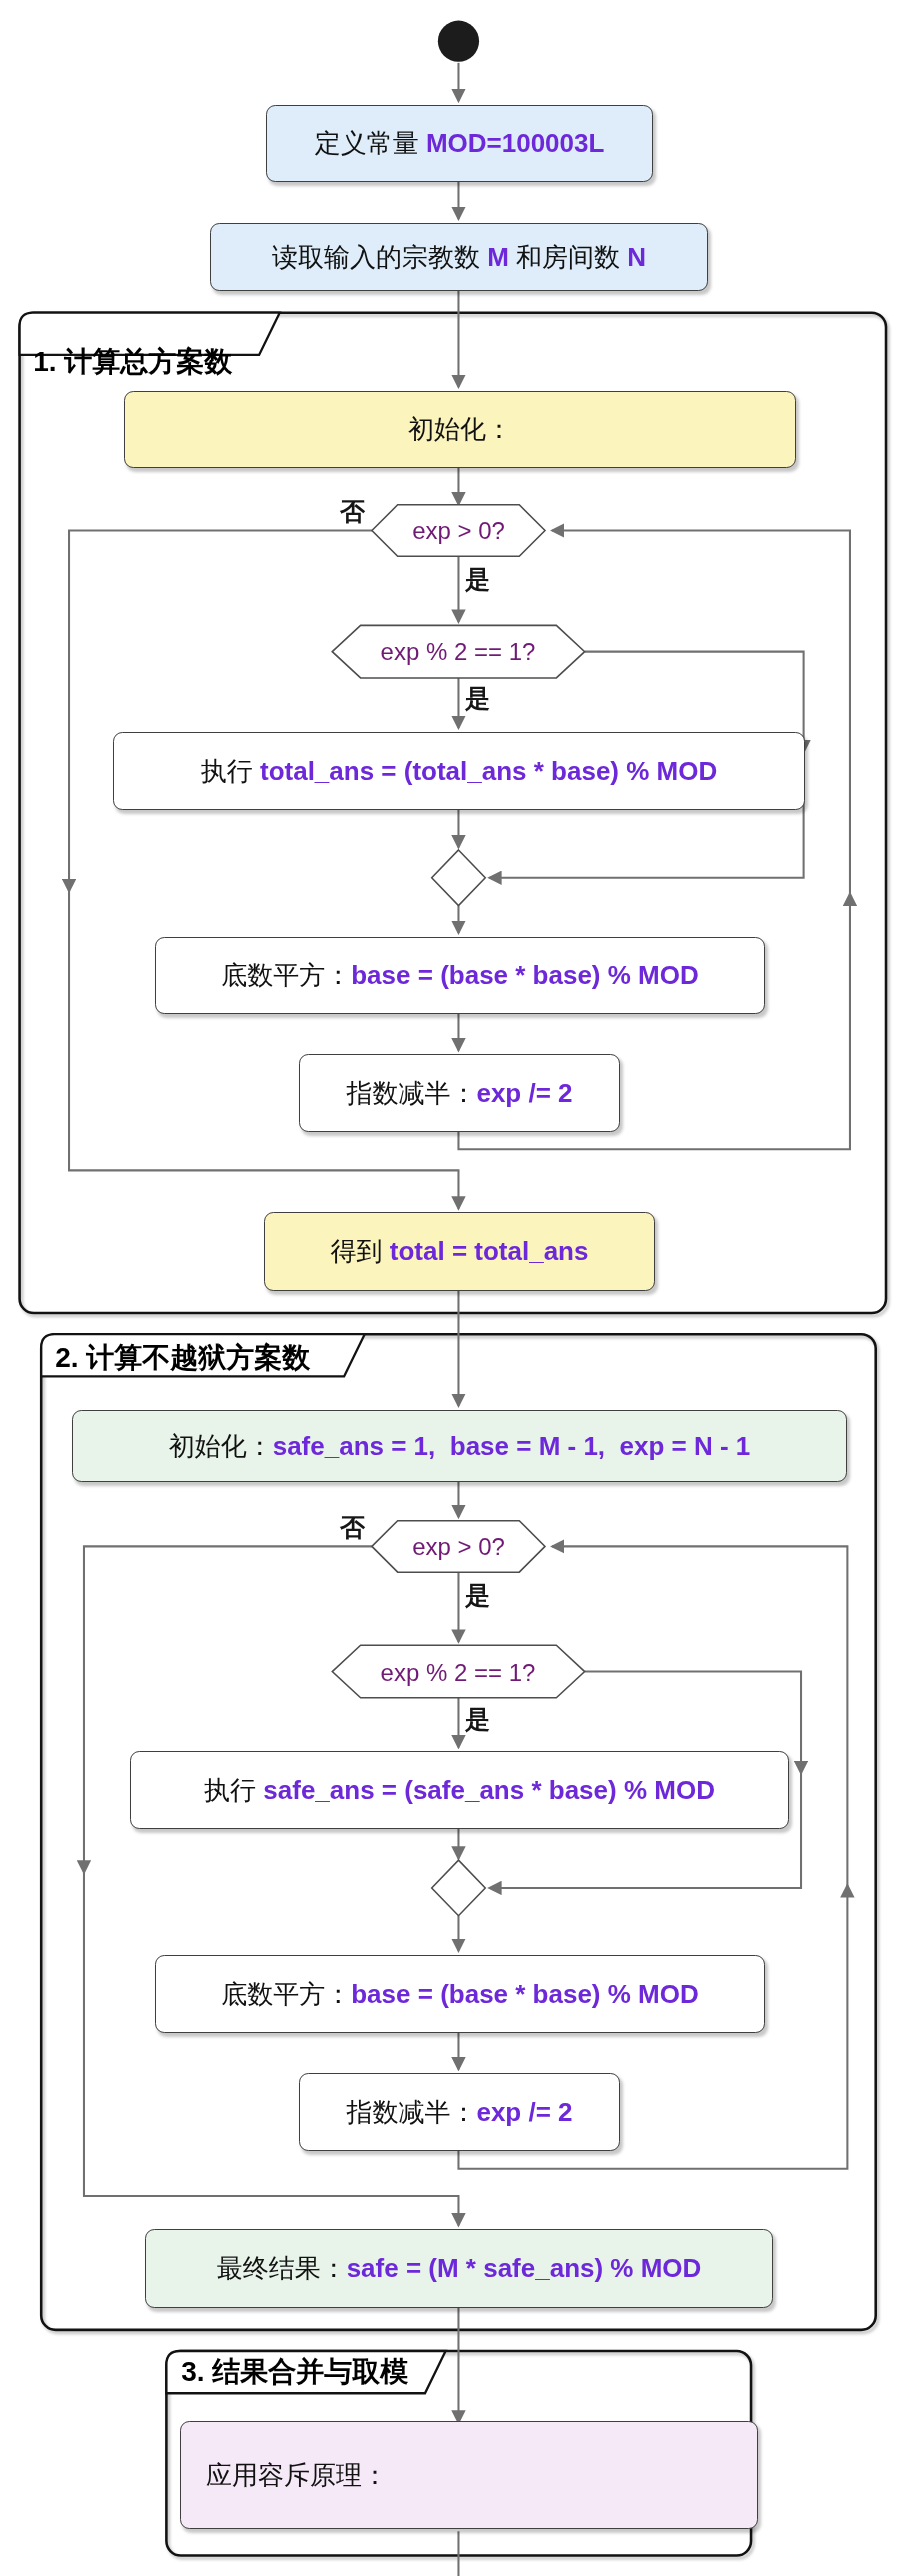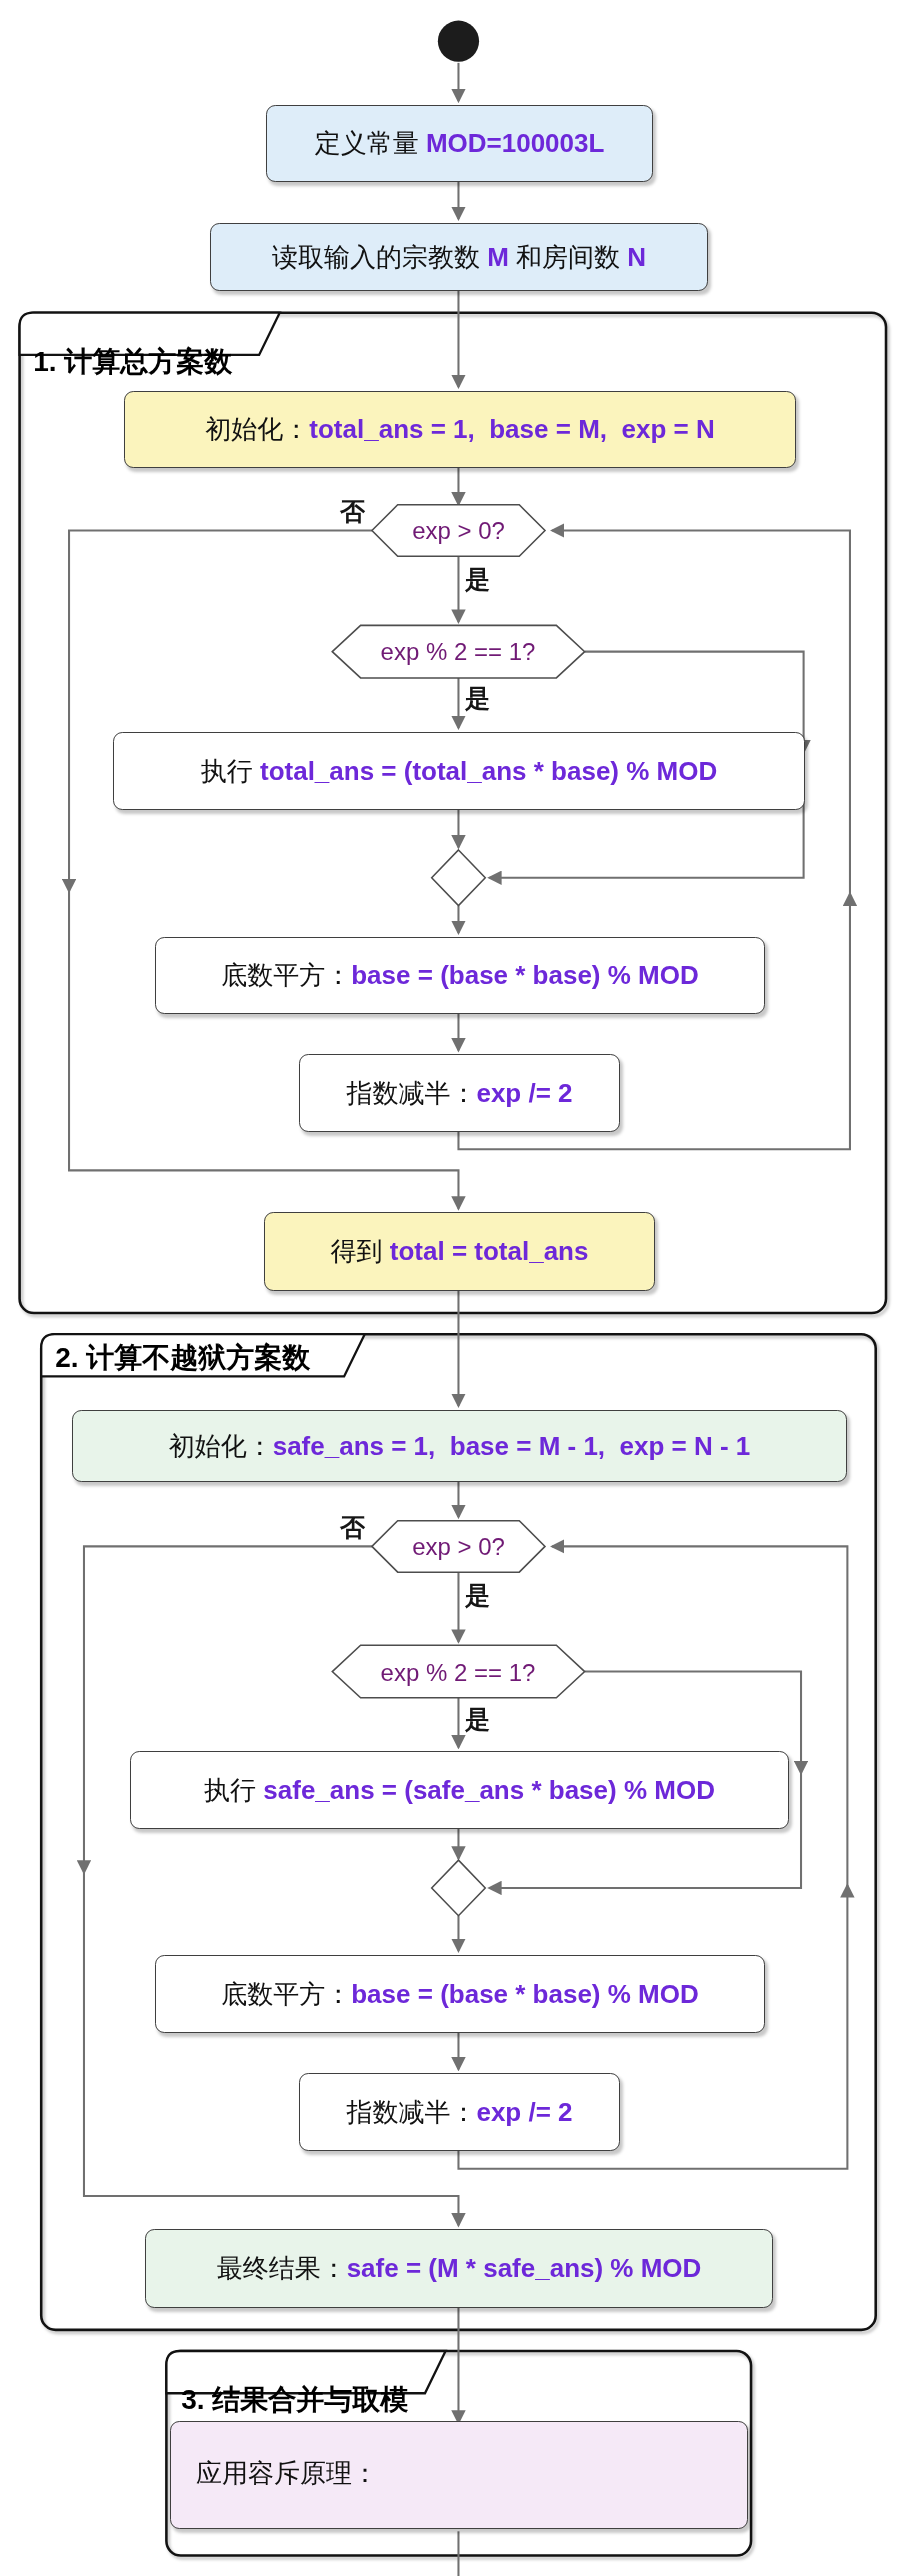--- a/index.html
+++ b/index.html
@@ -130,27 +130,27 @@
       <circle class="startdot" cx="890" cy="80" r="40"></circle>
     </g>
     <g>
       <circle class="endring" cx="890" cy="5552" r="44"></circle>
       <circle class="enddot" cx="890" cy="5552" r="24"></circle>
     </g>
   </svg>
 
   <div class="tabtext" style="left:26px;top:313px;width:237px;height:42px;margin-top:28px;">1. 计算总方案数</div>
   <div class="tabtext" style="left:48px;top:1334px;width:304px;height:48px;">2. 计算不越狱方案数</div>
-  <div class="tabtext" style="left:174px;top:2351px;width:258px;height:42px;margin-top:28px;">3. 结果合并与取模</div>
+  <div class="tabtext" style="left:174px;top:2351px;width:258px;height:42px;">3. 结果合并与取模</div>
 
   <div class="node f-blue" style="left:266px;top:105px;width:385px;height:75px;"><span>定义常量 </span><span class="b">MOD=100003L</span></div>
 
   <div class="node f-blue" style="left:210px;top:223px;width:496px;height:66px;"><span>读取输入的宗教数 </span><span class="b">M</span><span> 和房间数 </span><span class="b">N</span></div>
 
-  <div class="node f-yellow" style="left:124px;top:391px;width:670px;height:75px;"><span>初始化：</span><span class="b">total_ans = 1,  base = M,  exp = N</span></div>
+  <div class="node f-yellow" style="left:124px;top:391px;width:670px;height:75px;"><span>初始化：</span></div>
 
   <div class="hextext" style="left:372px;top:505px;width:173px;height:52px;"><span>exp &gt; 0?</span></div>
   <div class="blabel right" style="left:301px;top:495px;width:64px;height:31px;">否</div>
   <div class="blabel" style="left:465px;top:563px;width:57px;height:32px;">是</div>
 
   <div class="hextext" style="left:332px;top:625px;width:252px;height:53px;"><span>exp % 2 == 1?</span></div>
   <div class="blabel" style="left:465px;top:682px;width:57px;height:32px;">是</div>
 
   <div class="node f-white" style="left:113px;top:732px;width:690px;height:76px;"><span>执行 </span><span class="b">total_ans = (total_ans * base) % MOD</span></div>
 
@@ -170,18 +170,18 @@
   <div class="blabel" style="left:465px;top:1703px;width:57px;height:32px;">是</div>
 
   <div class="node f-white" style="left:130px;top:1751px;width:657px;height:76px;"><span>执行 </span><span class="b">safe_ans = (safe_ans * base) % MOD</span></div>
 
   <div class="node f-white" style="left:155px;top:1955px;width:608px;height:76px;"><span>底数平方：</span><span class="b">base = (base * base) % MOD</span></div>
 
   <div class="node f-white" style="left:299px;top:2073px;width:319px;height:76px;"><span>指数减半：</span><span class="b">exp /= 2</span></div>
 
   <div class="node f-green" style="left:145px;top:2229px;width:626px;height:77px;"><span>最终结果：</span><span class="b">safe = (M * safe_ans) % MOD</span></div>
 
-  <div class="node f-purple p3box" style="left:170px;top:2421px;width:551px;height:106px;font-family:Liberation Mono, monospace;">
+  <div class="node f-purple p3box" style="left:180px;top:2421px;width:551px;height:106px;">
     <div class="pline"><span>应用容斥原理：</span></div>
   </div>
 
 </div>
 
 
 </body></html>

